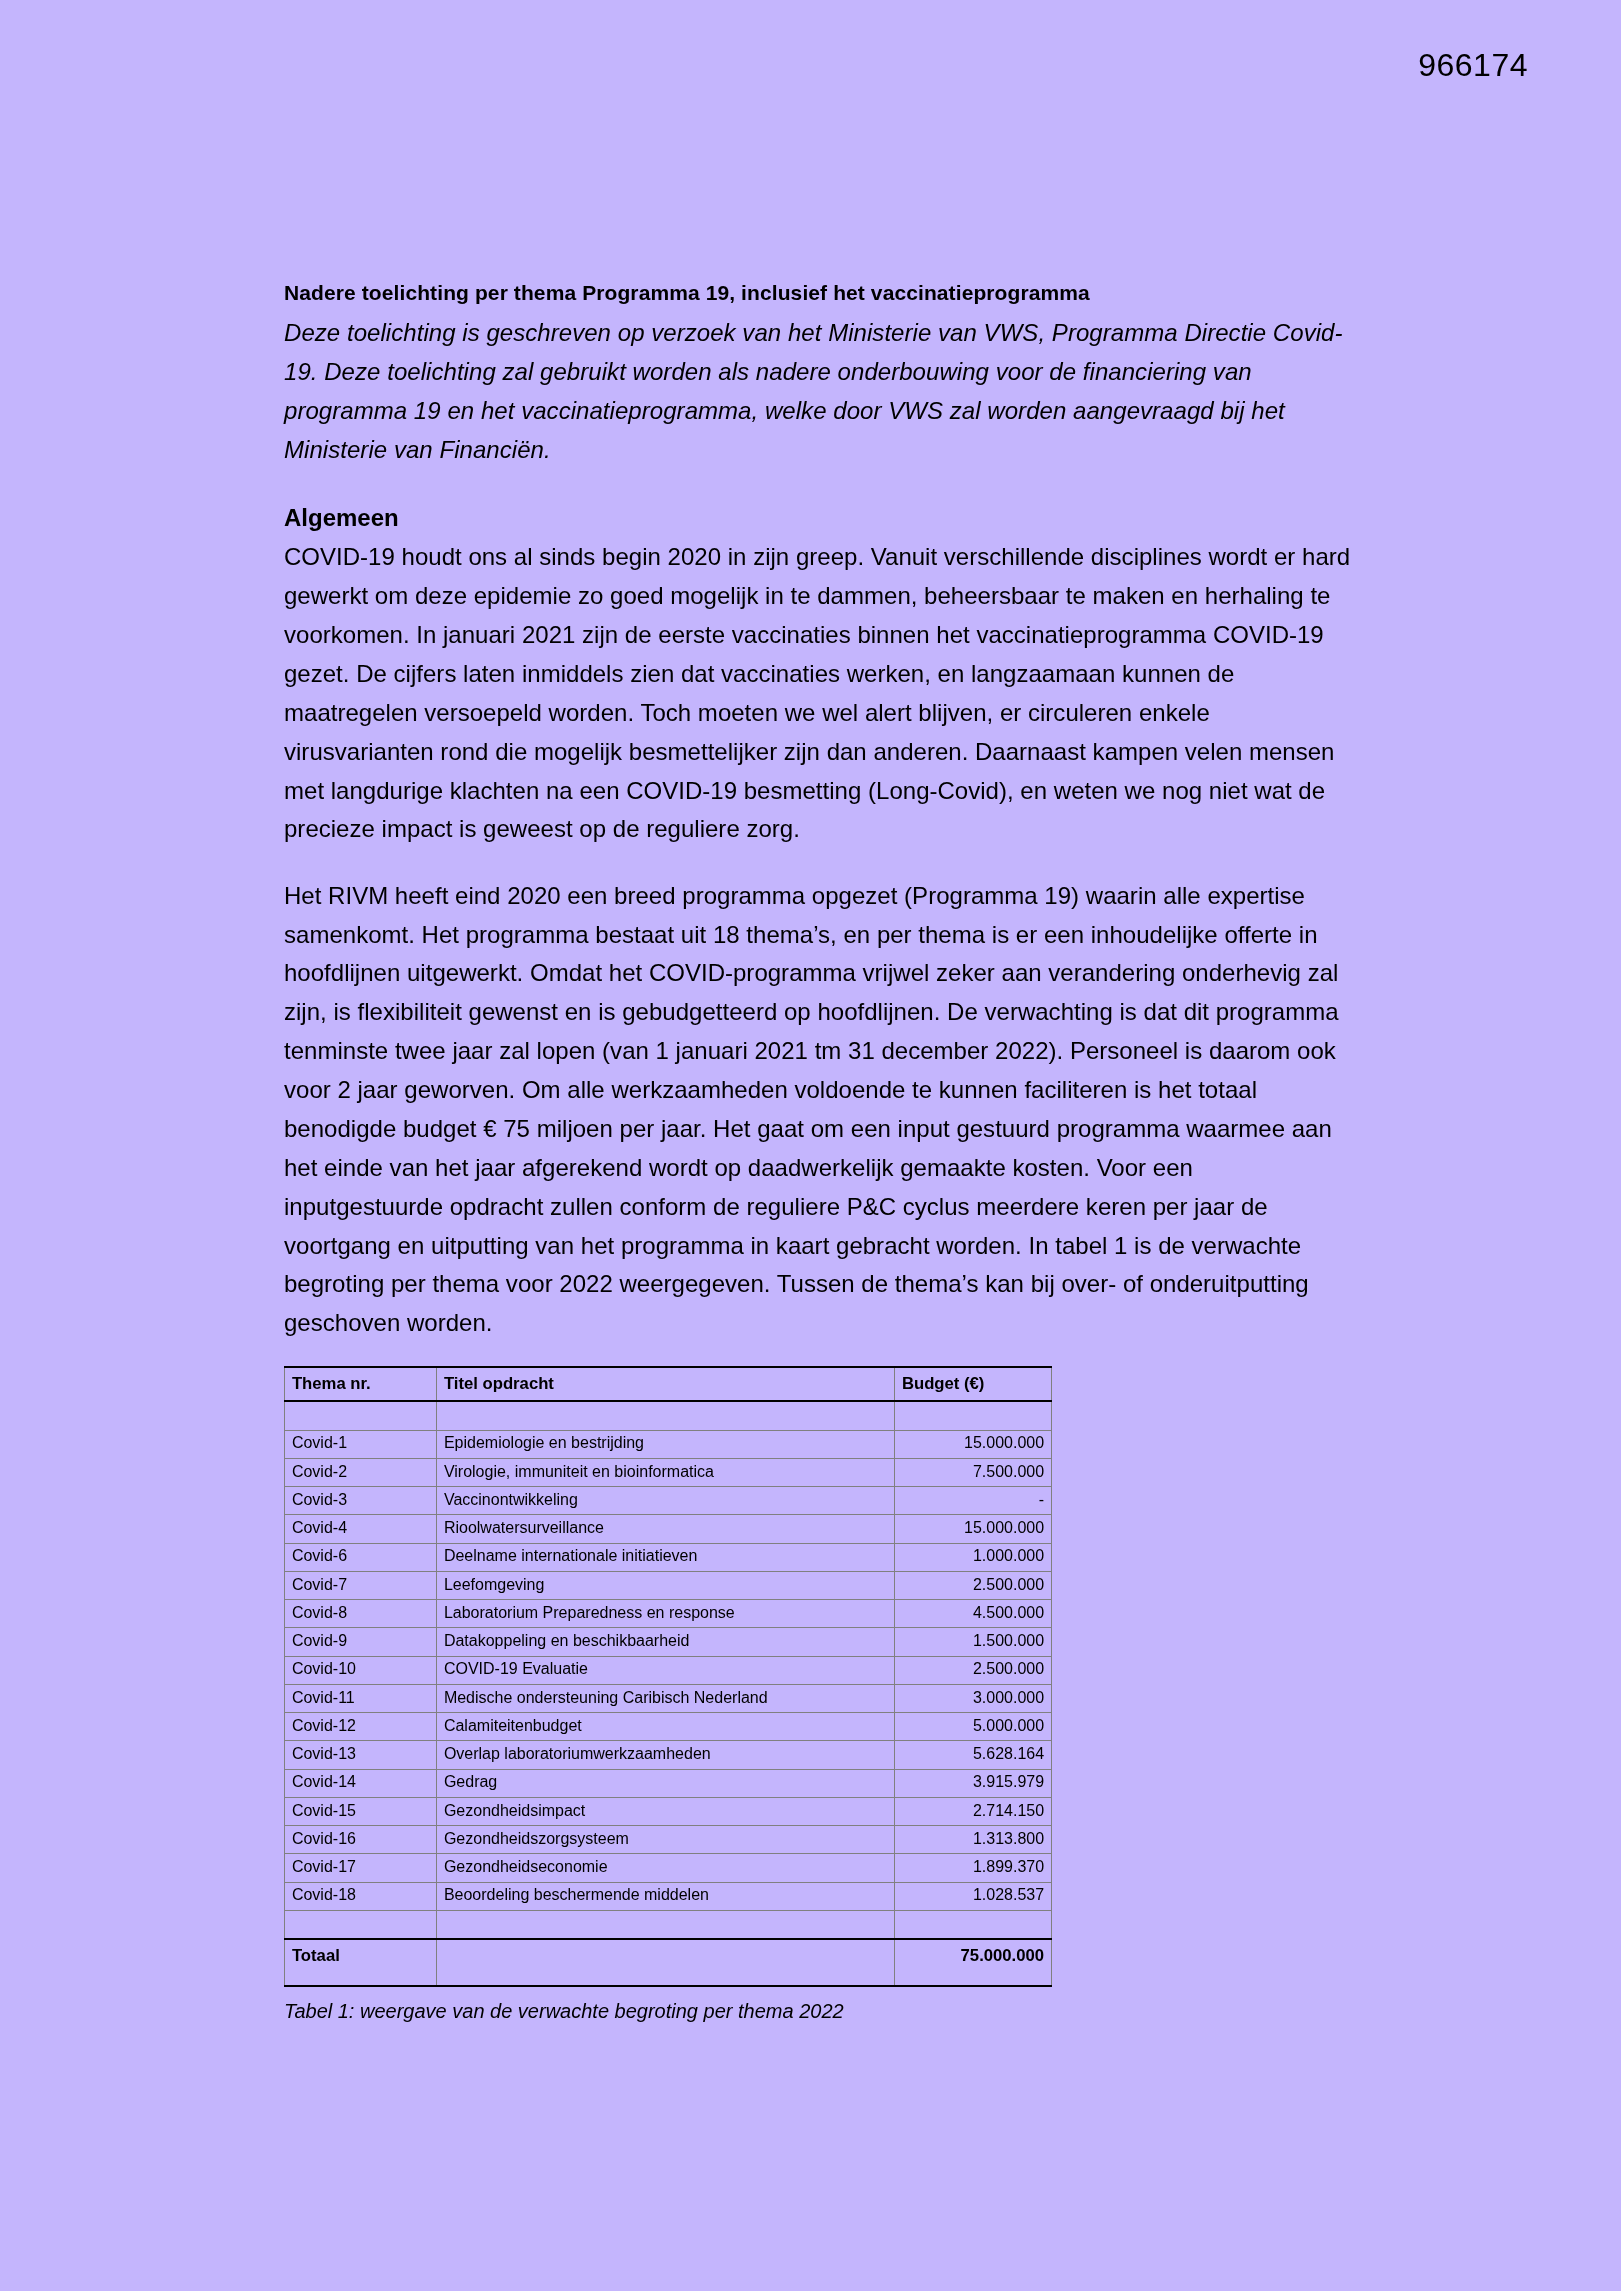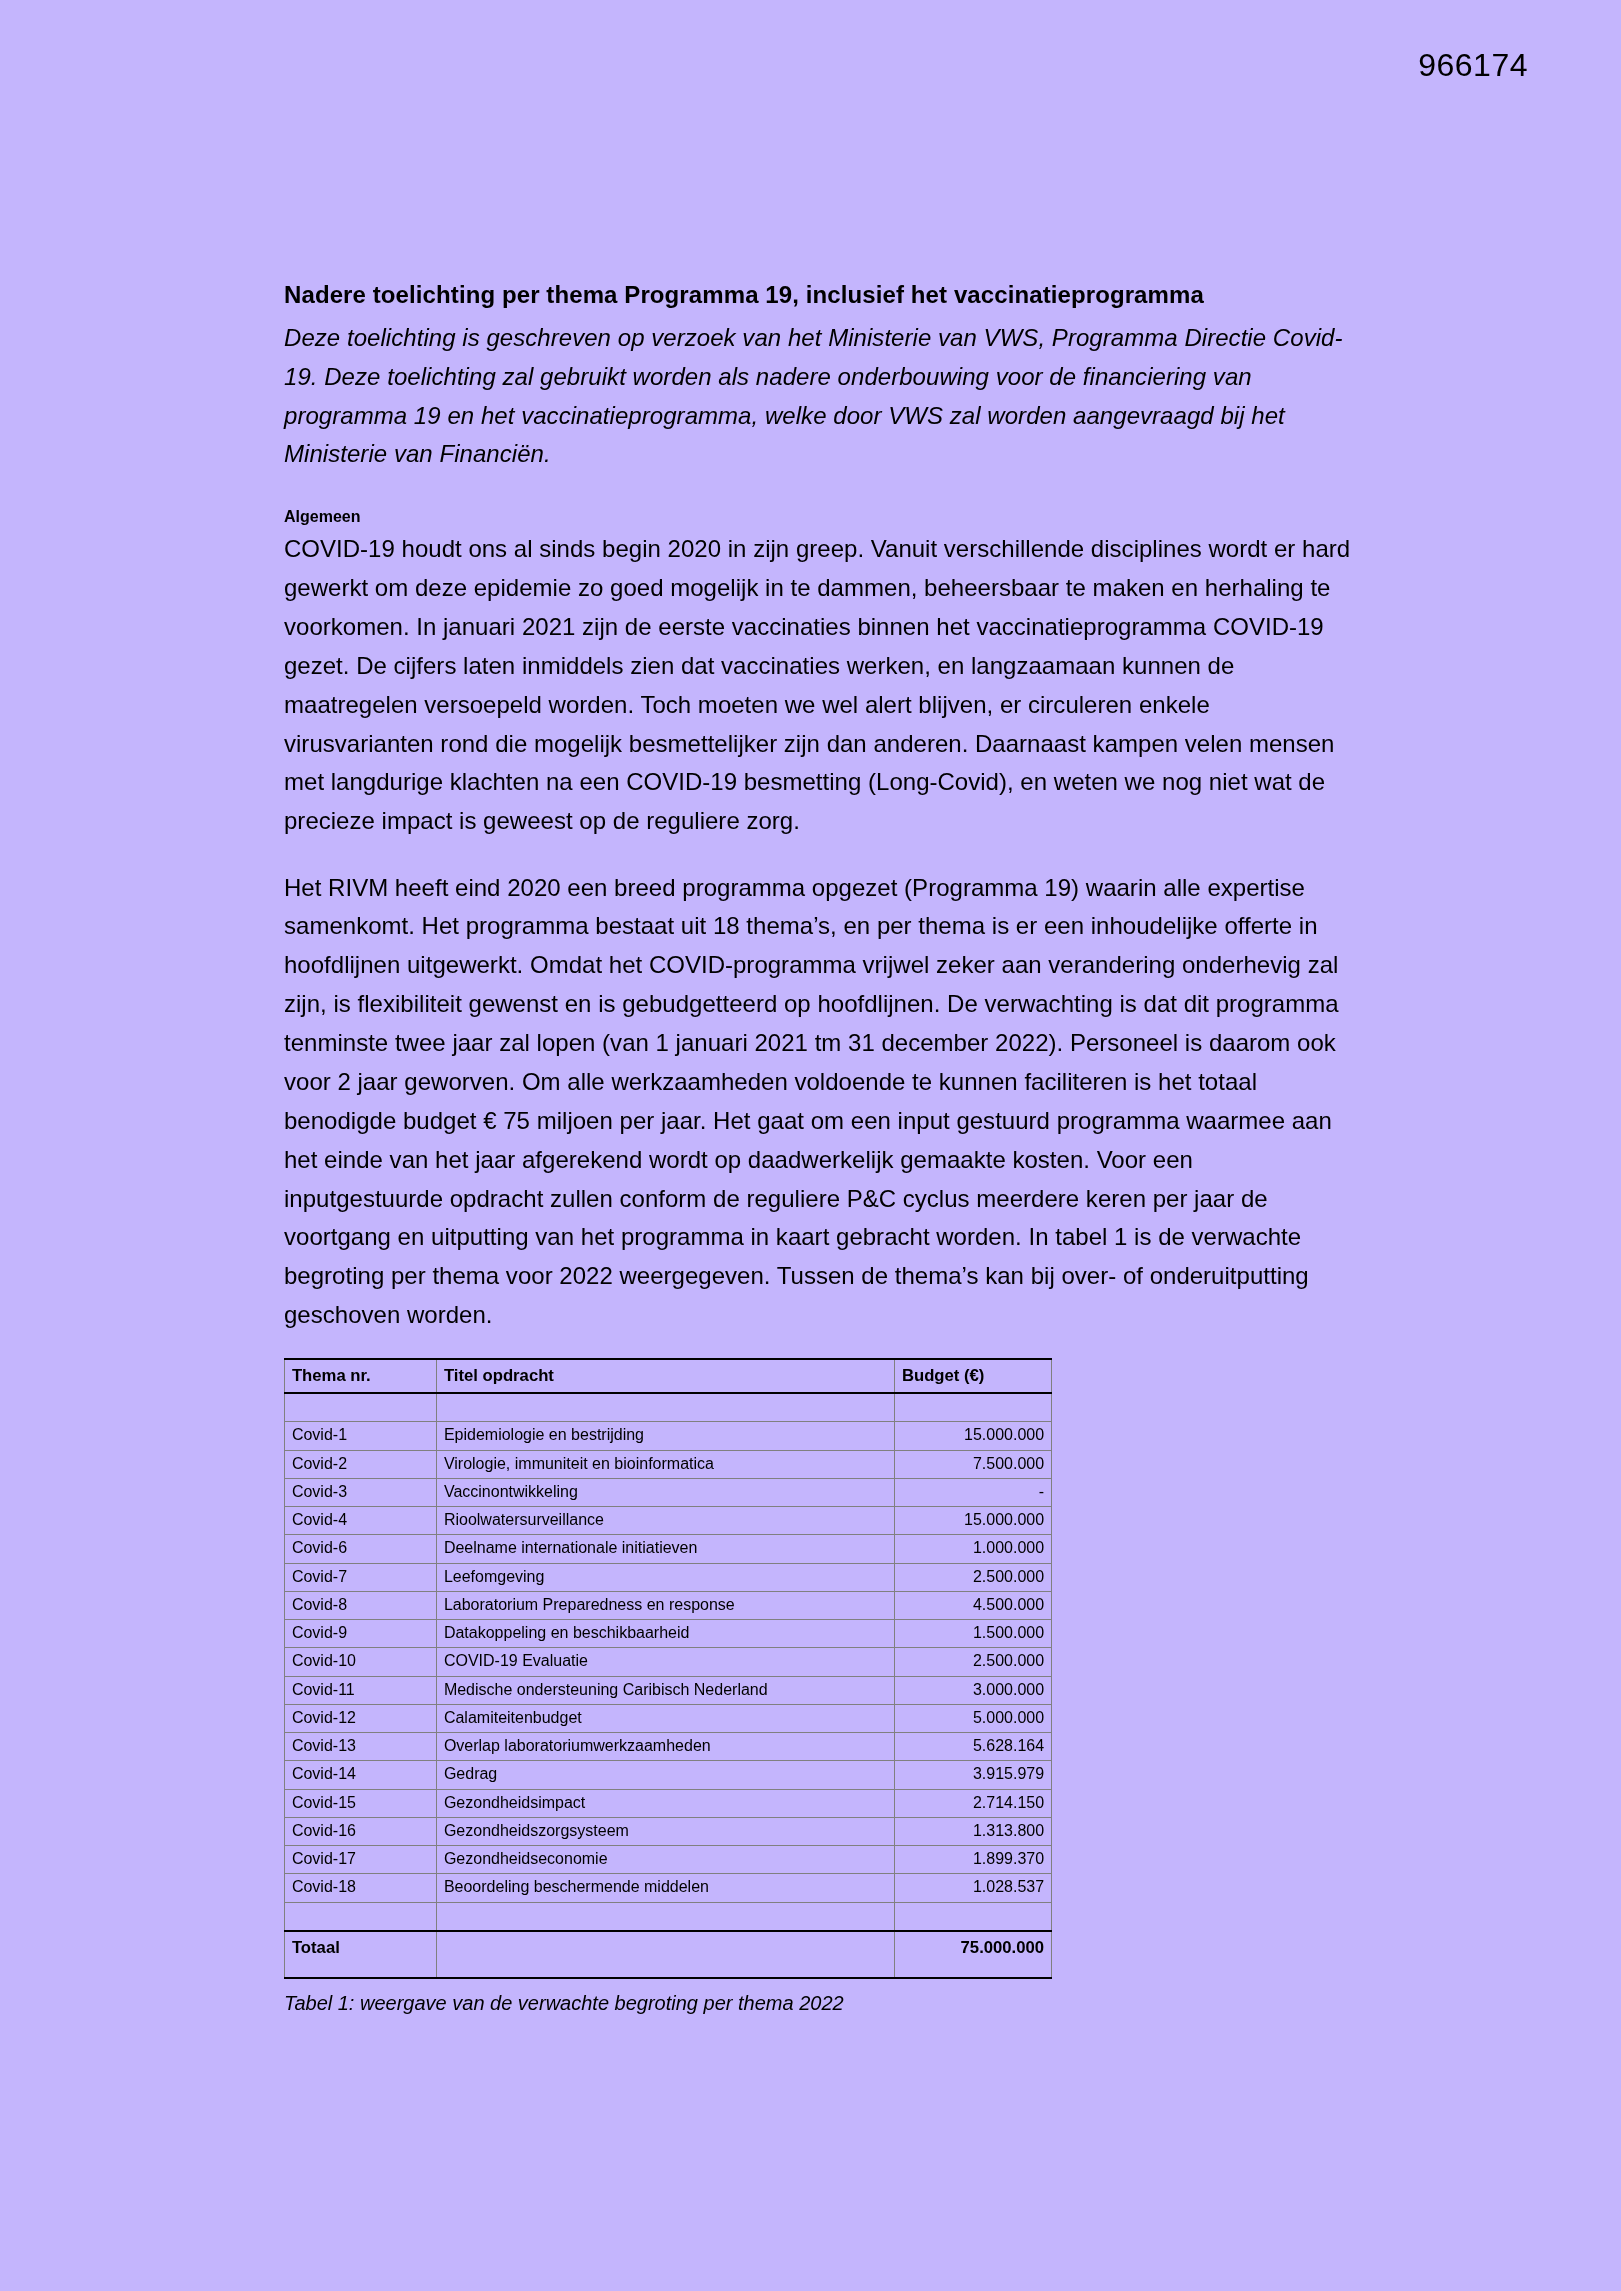--- a/index.html
+++ b/index.html
@@ -29,35 +29,35 @@
     color: #000;
     font-family: "Liberation Sans", sans-serif;
   }
   .content {
     position: absolute;
     left: 284px;
     top: 276px;
     width: 1073px;
   }
   h1.doc-title {
-    font-size: 24px;
+    font-size: 21px;
     font-weight: bold;
     margin: 0 0 3.9px 0;
     line-height: 1.62;
     letter-spacing: 0.1px;
   }
   p.intro {
     font-size: 24px;
     font-style: italic;
     margin: 0;
     line-height: 1.62;
     letter-spacing: 0.05px;
   }
   h2.section-heading {
-    font-size: 16px;
+    font-size: 24px;
     font-weight: bold;
     margin: 30px 0 0 0;
     line-height: 1.62;
   }
   p.body-text {
     font-size: 24px;
     margin: 0;
     line-height: 1.62;
     letter-spacing: 0.02px;
     text-align: left;

